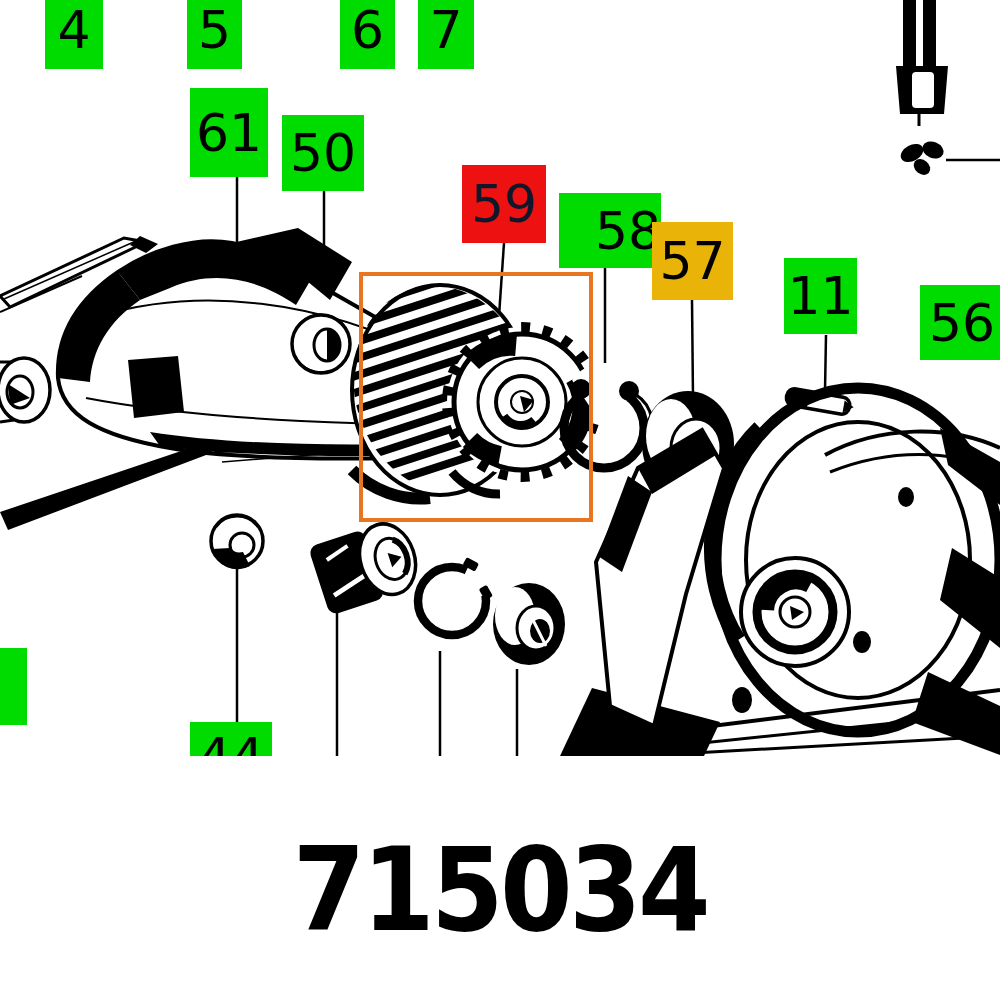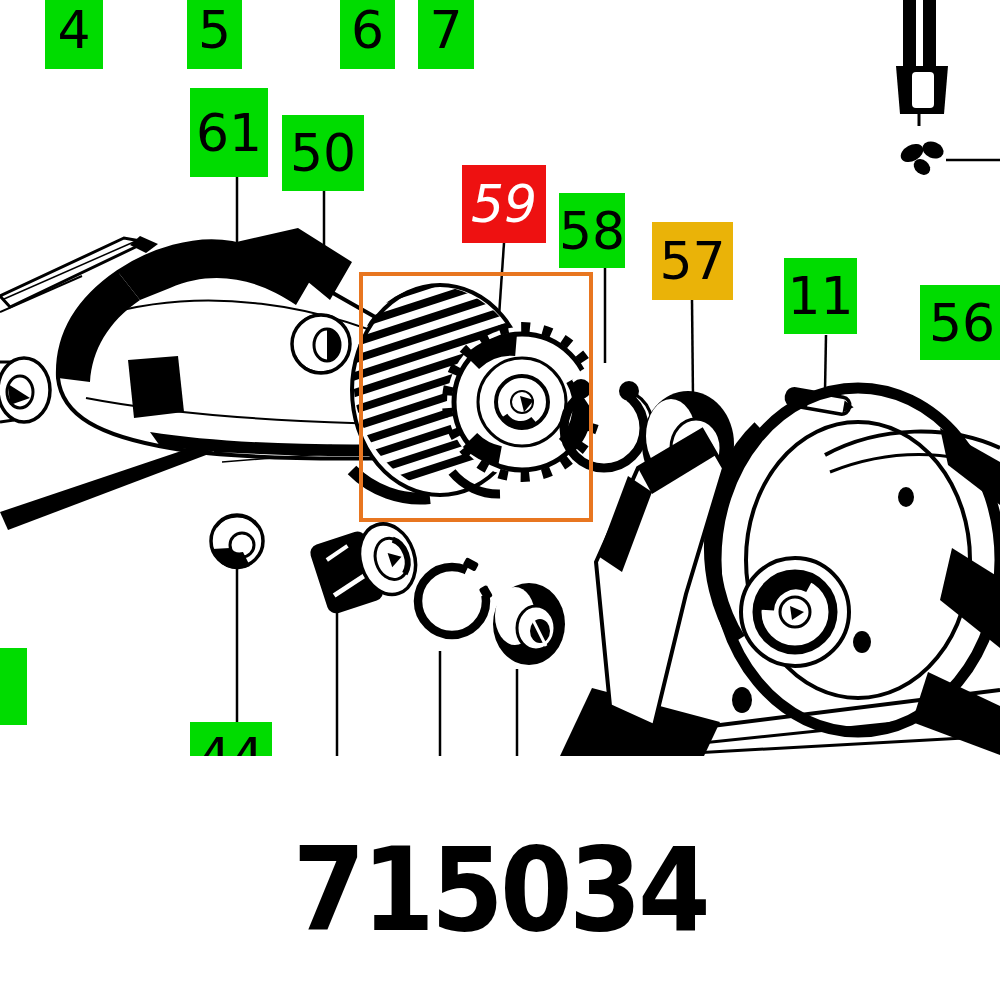--- a/index.html
+++ b/index.html
@@ -229,22 +229,22 @@
 
     <div id="highlight-frame" class="highlight-frame" style="left: 359px; top: 272px; width: 226px; height: 242px; border: 4px solid rgb(232, 118, 32);"></div>
 
     <div id="callout-layer">
         <div class="callout" style="left: 45px; top: -9px; width: 58px; height: 78px; background: rgb(0, 220, 0); color: rgb(0, 0, 0);">4</div>
         <div class="callout" style="left: 187px; top: -9px; width: 55px; height: 78px; background: rgb(0, 220, 0); color: rgb(0, 0, 0);">5</div>
         <div class="callout" style="left: 340px; top: -9px; width: 55px; height: 78px; background: rgb(0, 220, 0); color: rgb(0, 0, 0);">6</div>
         <div class="callout" style="left: 418px; top: -9px; width: 56px; height: 78px; background: rgb(0, 220, 0); color: rgb(0, 0, 0);">7</div>
         <div class="callout" style="left: 190px; top: 88px; width: 78px; height: 89px; background: rgb(0, 220, 0); color: rgb(0, 0, 0);">61</div>
         <div class="callout" style="left: 282px; top: 115px; width: 82px; height: 76px; background: rgb(0, 220, 0); color: rgb(0, 0, 0);">50</div>
-        <div class="callout" style="left: 462px; top: 165px; width: 84px; height: 78px; background: rgb(238, 17, 17); color: #ffffff; font-style: italic;">59</div>
-        <div class="callout" style="left: 559px; top: 193px; width: 66px; height: 75px; background: rgb(0, 220, 0); color: rgb(0, 0, 0);">58</div>
+        <div class="callout" style="left: 462px; top: 165px; width: 84px; height: 78px; background: rgb(238, 17, 17); color: #0f172a;">59</div>
+        <div class="callout" style="left: 559px; top: 193px; width: 66px; height: 75px; background: rgb(0, 220, 0); color: rgb(0, 0, 0); padding-left: 36px;">58</div>
         <div class="callout" style="left: 652px; top: 222px; width: 81px; height: 78px; background: #eab308; color: rgb(0, 0, 0);">57</div>
         <div class="callout" style="left: 784px; top: 258px; width: 73px; height: 76px; background: rgb(0, 220, 0); color: rgb(0, 0, 0);">11</div>
         <div class="callout" style="left: 920px; top: 285px; width: 84px; height: 75px; background: rgb(0, 220, 0); color: rgb(0, 0, 0);">56</div>
         <div class="callout" style="left: -55px; top: 648px; width: 82px; height: 77px; background: rgb(0, 220, 0); color: rgb(0, 0, 0);">8</div>
         <div class="callout" style="left: 190px; top: 722px; width: 82px; height: 70px; background: rgb(0, 220, 0); color: rgb(0, 0, 0);">44</div>
       </div>
   </div>
 
   <div class="part-number">715034</div>
 

